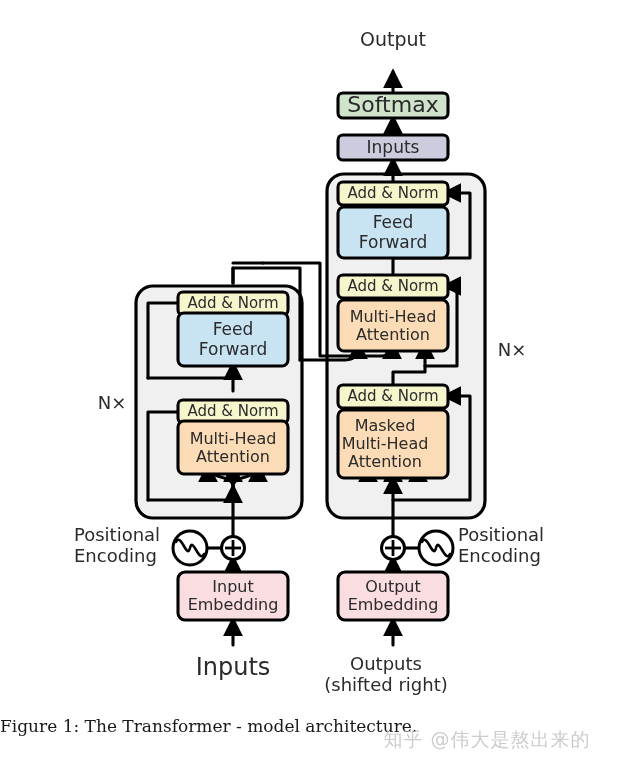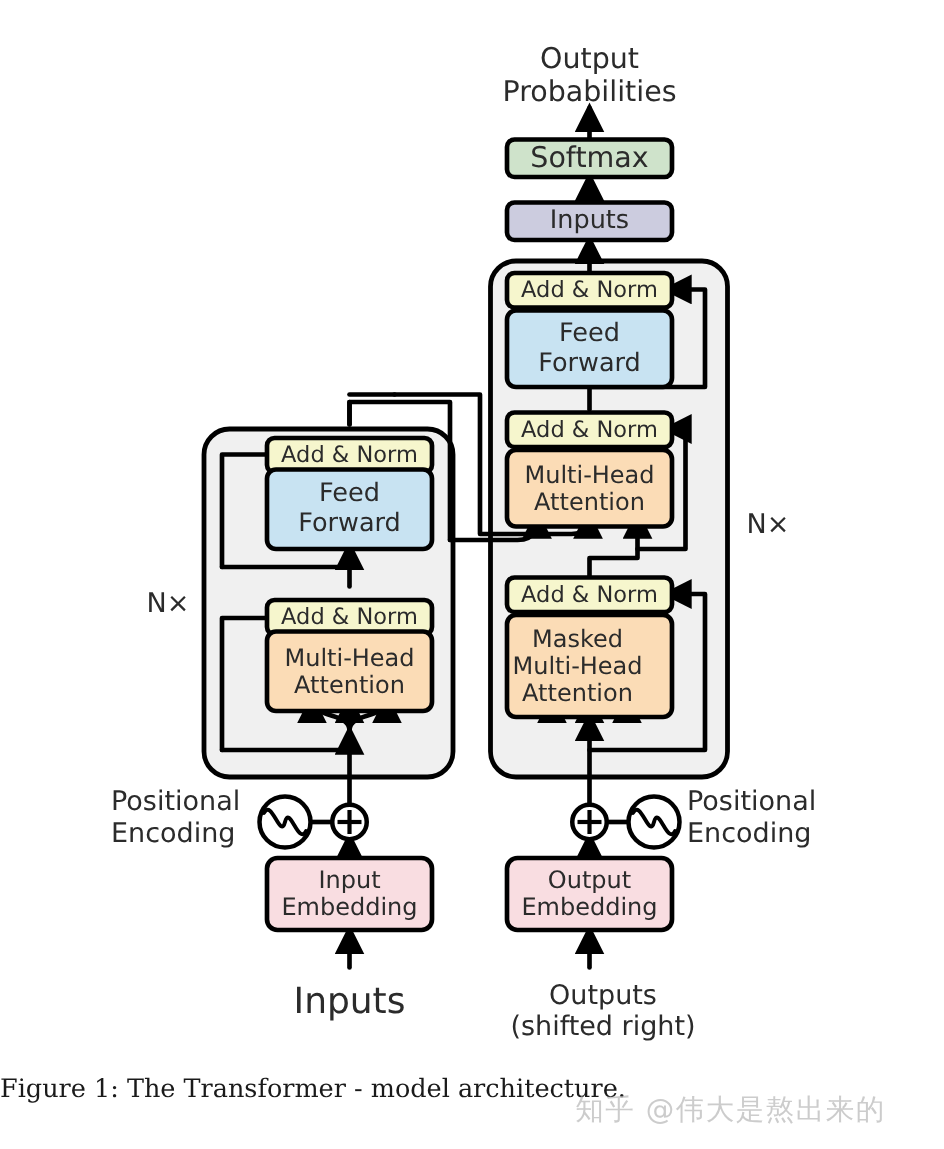--- a/index.html
+++ b/index.html
@@ -137,24 +137,23 @@
     </g>
     <g>
       <line x1="405" y1="548" x2="419" y2="548" stroke="#000" stroke-width="3.1"></line>
       <circle cx="436" cy="548" r="17" fill="#fff" stroke="#000" stroke-width="3"></circle>
       <path d="M422,542 C427,532 433,560 436,548 C439,536 445,564 450,554" fill="none" stroke="#000" stroke-width="2.6" stroke-linecap="round"></path>
     </g>
   </svg>
 
   <div class="lbl" style="left:313px;top:28px;width:160px;font-size:19px;">
     <div>Output</div>
-    <div>Probabilities</div>
-  </div>
-
-  <div class="boxlabel" style="left:338px;top:93px;width:110px;height:25px;font-size:19px;">Softmax</div>
+  </div>
+
+  <div class="boxlabel" style="left:338px;top:93px;width:110px;height:25px;font-size:22px;">Softmax</div>
 
   <div class="boxlabel" style="left:338px;top:135px;width:110px;height:25px;font-size:17px;">Inputs</div>
 
   <div class="boxlabel" style="left:338px;top:182px;width:110px;height:23px;font-size:15px;">Add &amp; Norm</div>
 
   <div class="boxlabel" style="left:338px;top:207px;width:110px;height:51px;font-size:17px;flex-direction:column;">
     <span>Feed</span>
     <span>Forward</span>
   </div>
 
@@ -205,21 +204,21 @@
     <span>Embedding</span>
   </div>
 
   <div class="boxlabel" style="left:338px;top:572px;width:110px;height:48px;font-size:16px;flex-direction:column;">
     <span>Output</span>
     <span>Embedding</span>
   </div>
 
   <div class="lbl" style="left:173px;top:653px;width:120px;font-size:24px;">Inputs</div>
 
-  <div class="lbl" style="left:332px;top:653px;width:140px;font-size:18px;">
+  <div class="lbl" style="left:316px;top:653px;width:140px;font-size:18px;">
     <div>Outputs</div>
     <div>(shifted right)</div>
   </div>
 
   <div class="caption">Figure 1: The Transformer - model architecture.</div>
   <div class="watermark">知乎 @伟大是熬出来的</div>
 
 </div>
 
 </body></html>

